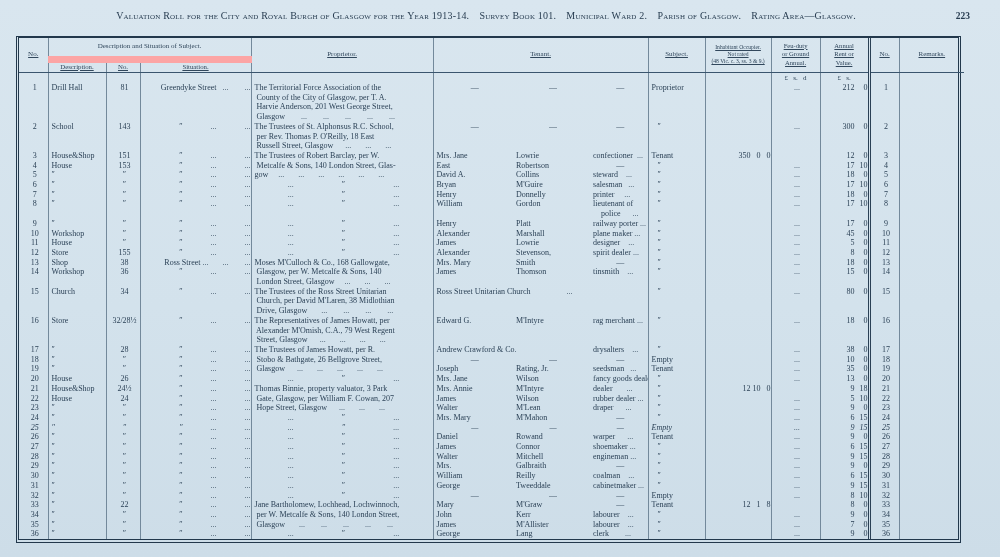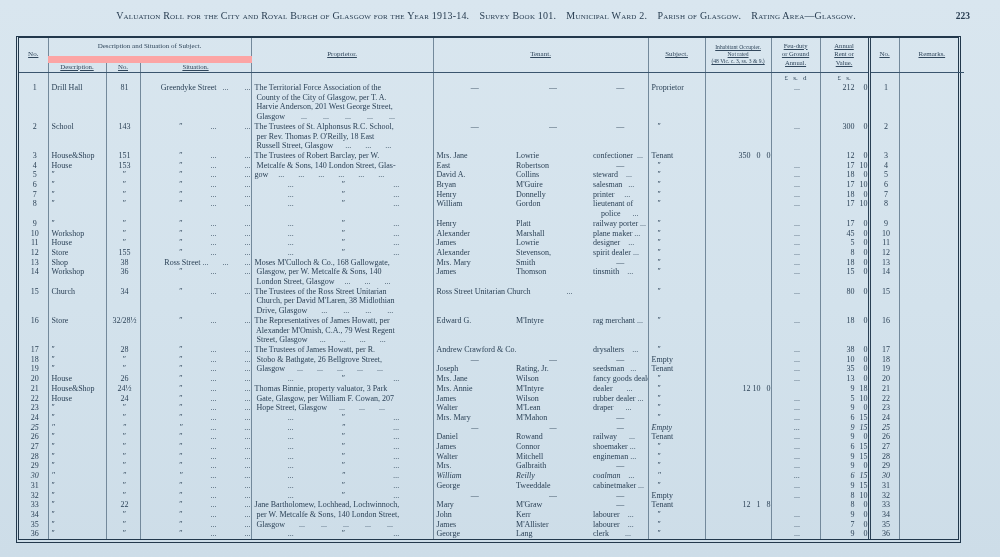--- a/index.html
+++ b/index.html
@@ -539,21 +539,21 @@
           <td class="c-rem"></td>
         </tr>
         <tr style="height: 9.7px;">
           <td class="c-no num first">26</td>
           <td class="c-desc dit">″</td>
           <td class="c-sno num">″</td>
           <td class="c-sit">    ″              ...              ...</td>
           <td class="c-prop pditto">...                        ″                        ...</td>
           <td class="c-t1">Daniel</td>
           <td class="c-t2">Rowand</td>
-          <td class="c-t3">railway      ...</td>
+          <td class="c-t3">warper      ...</td>
           <td class="c-occ">Tenant</td>
           <td class="c-inh"></td>
           <td class="c-feu">...</td>
           <td class="c-rent"><span class="rl">9</span><span class="rs">0</span></td>
           <td class="c-no2 num">26</td>
           <td class="c-rem"></td>
         </tr>
         <tr style="height: 9.7px;">
           <td class="c-no num first">27</td>
           <td class="c-desc dit">″</td>
@@ -595,21 +595,21 @@
           <td class="c-t1">Mrs.</td>
           <td class="c-t2">Galbraith</td>
           <td class="c-t3 dash">—</td>
           <td class="c-occ">   ″</td>
           <td class="c-inh"></td>
           <td class="c-feu">...</td>
           <td class="c-rent"><span class="rl">9</span><span class="rs">0</span></td>
           <td class="c-no2 num">29</td>
           <td class="c-rem"></td>
         </tr>
-        <tr style="height: 9.7px; font-style: italic;">
+        <tr style="height: 9.7px;">
           <td class="c-no num first">30</td>
           <td class="c-desc dit">″</td>
           <td class="c-sno num">″</td>
           <td class="c-sit">    ″              ...              ...</td>
           <td class="c-prop pditto">...                        ″                        ...</td>
           <td class="c-t1">William</td>
           <td class="c-t2">Reilly</td>
           <td class="c-t3">coalman    ...</td>
           <td class="c-occ">   ″</td>
           <td class="c-inh"></td>

